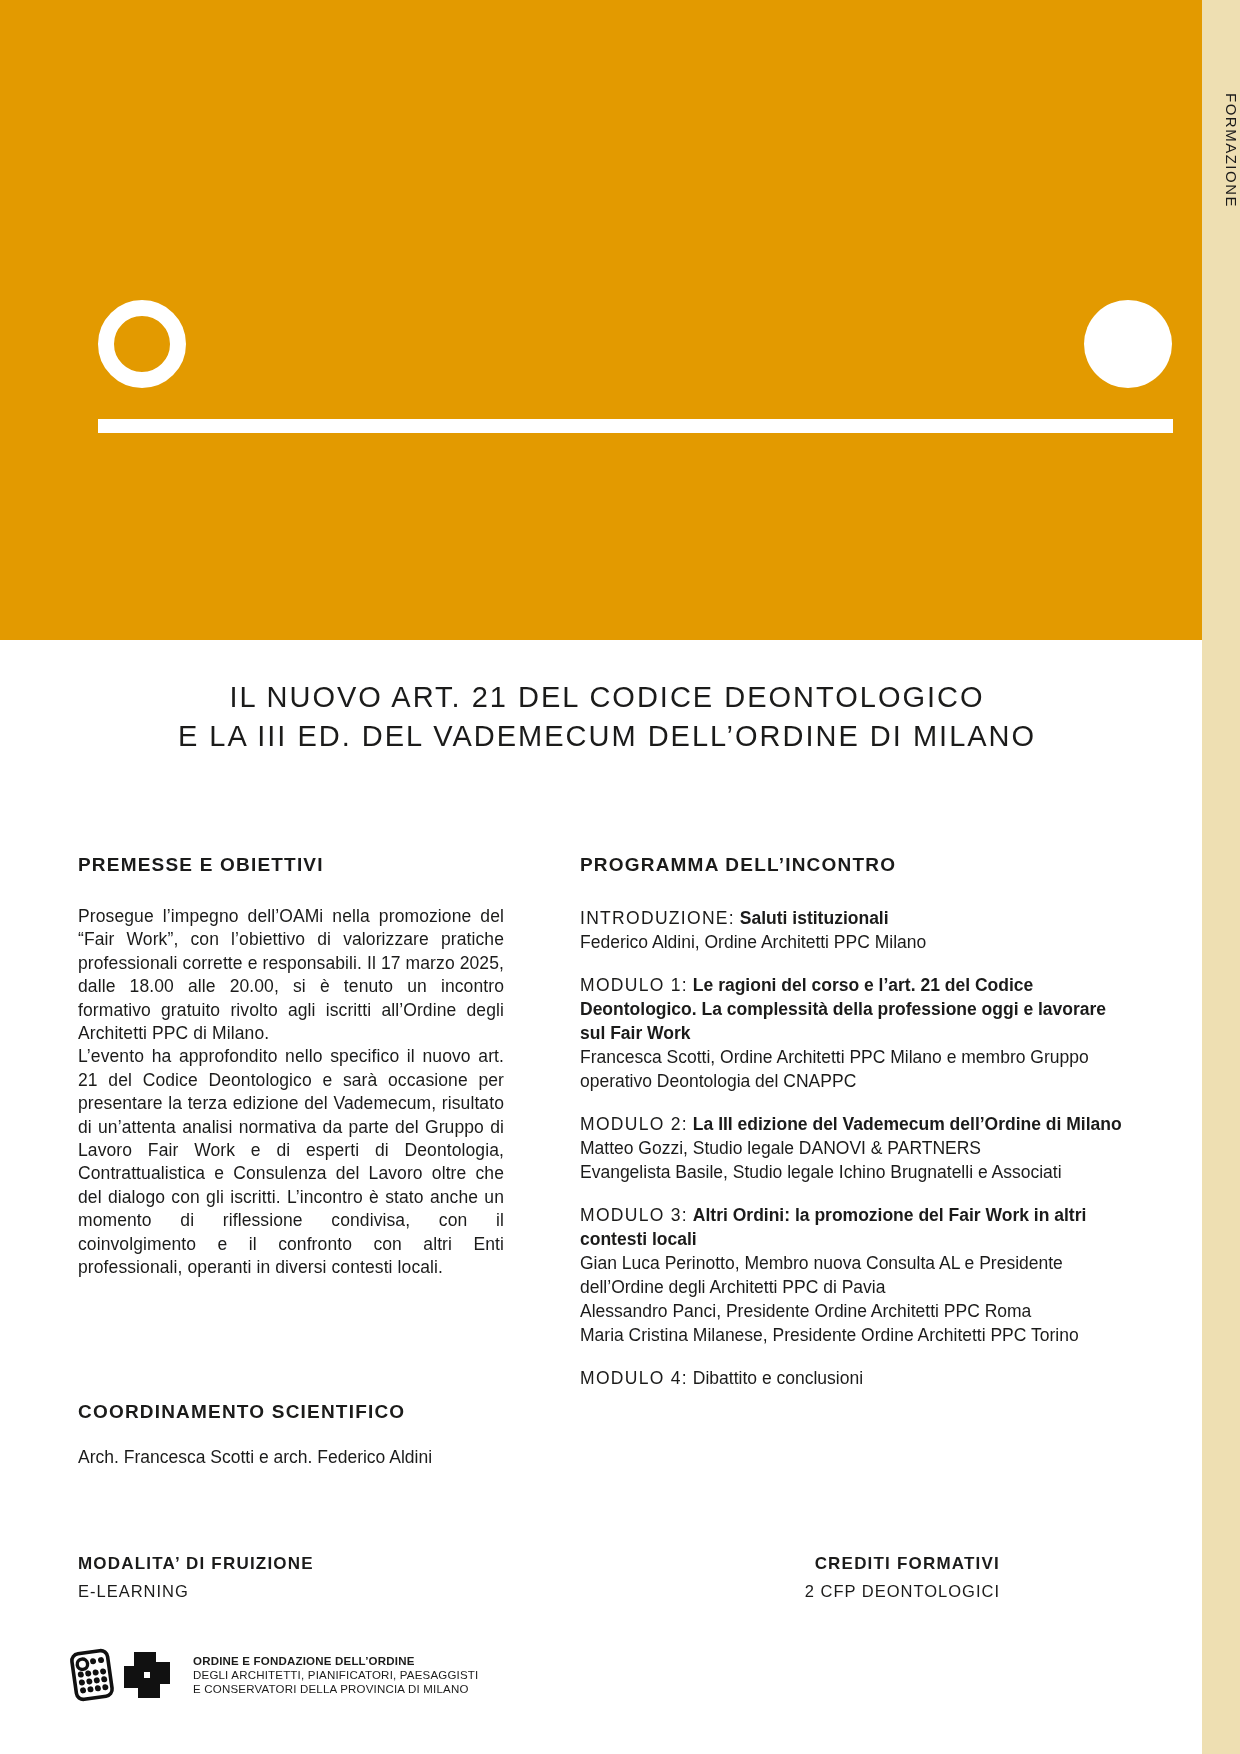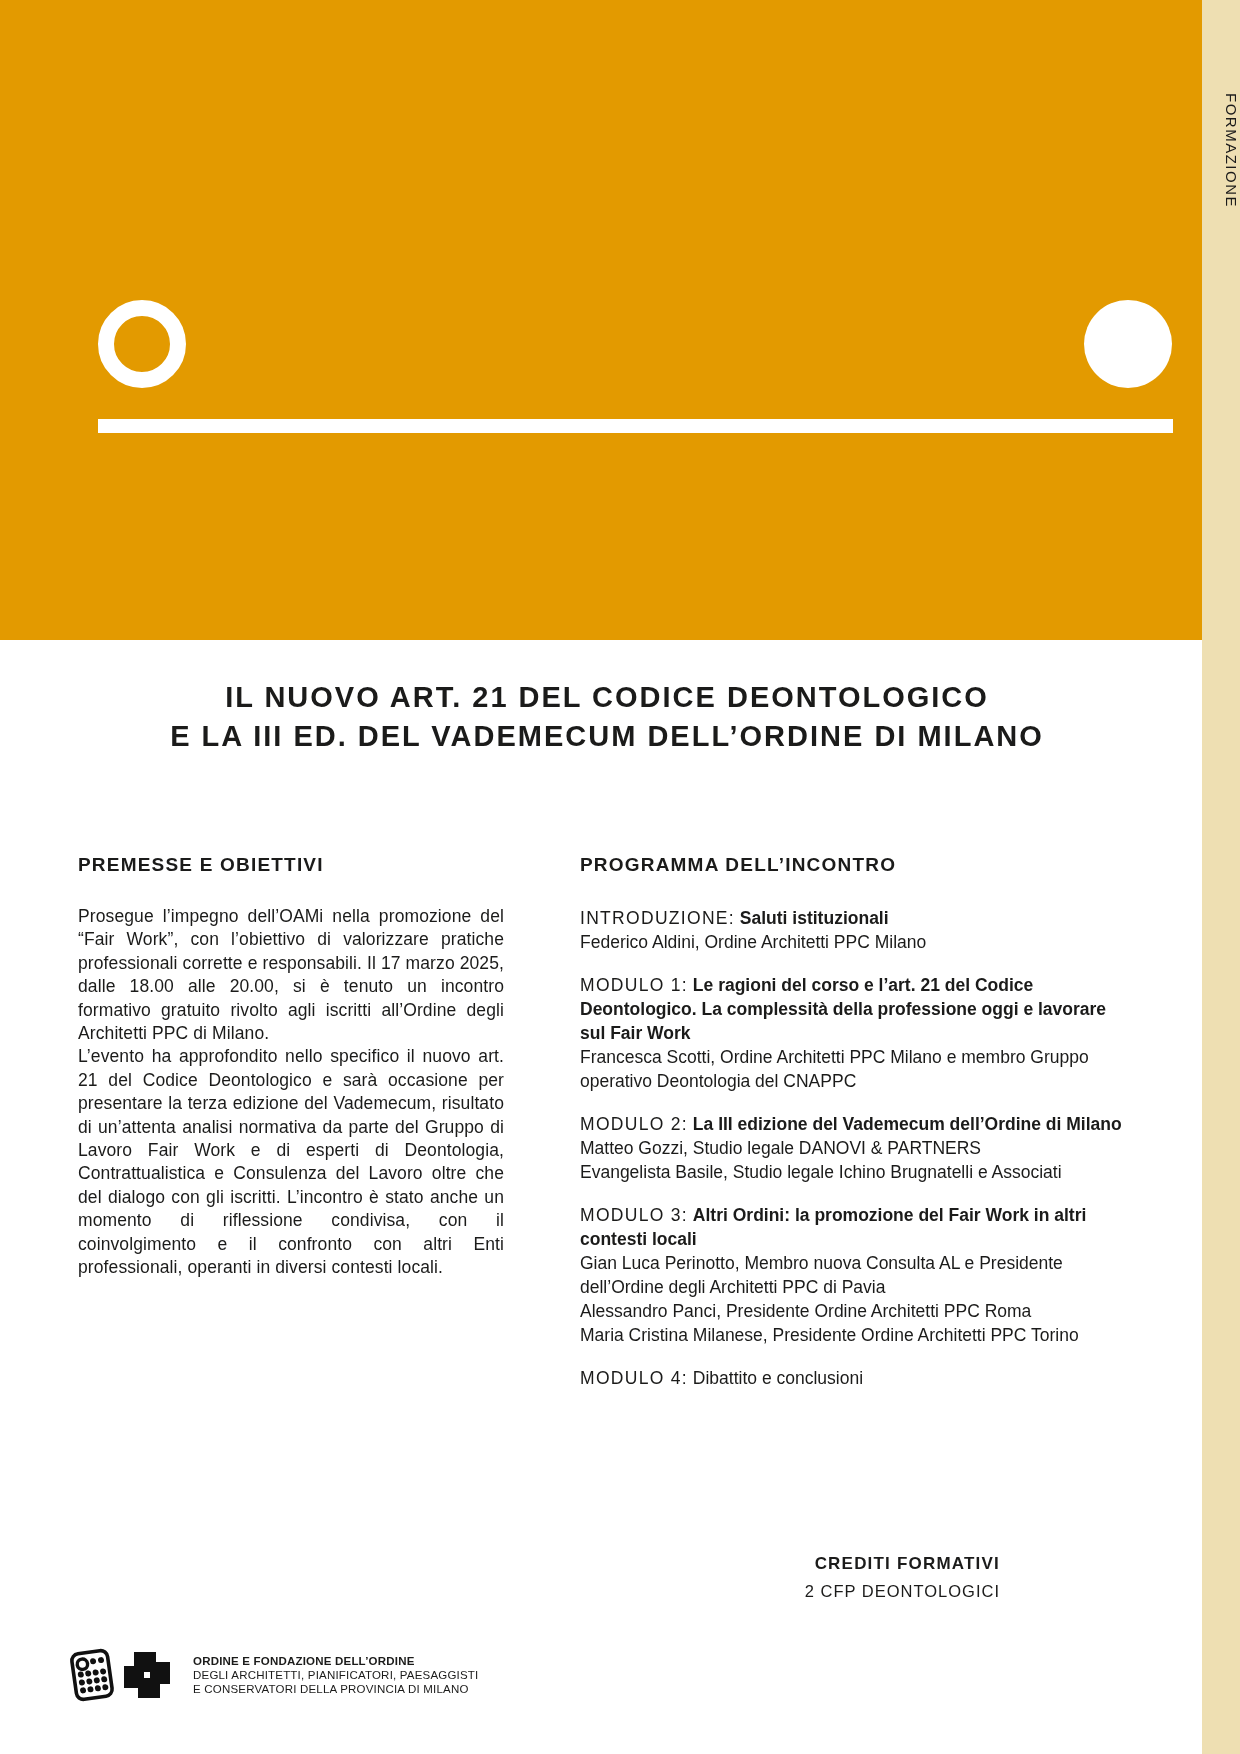--- a/index.html
+++ b/index.html
@@ -69,21 +69,21 @@
     text-align: center;
   }
   .title-line1 {
     font-size: 34px;
     font-weight: 700;
     letter-spacing: 4px;
     line-height: 42px;
   }
   .title-line2, .title-line3 {
     font-size: 29px;
-    font-weight: 700;
+    font-weight: 400;
     letter-spacing: 2px;
     line-height: 39px;
     padding-left: 12px;
   }
 
   
   .col-heading {
     font-size: 19px;
     font-weight: 700;
     letter-spacing: 1.2px;
@@ -221,21 +221,29 @@
       <div class="speaker-line">Alessandro Panci, Presidente Ordine Architetti PPC Roma</div>
       <div class="speaker-line">Maria Cristina Milanese, Presidente Ordine Architetti PPC Torino</div>
     </div>
 
     <div class="program-block">
       <span class="block-label">MODULO 4:</span>
       <span class="block-title regular">Dibattito e conclusioni</span>
     </div>
   </div>
 
-
+  <div class="coordinamento">
+    <div class="col-heading">COORDINAMENTO SCIENTIFICO</div>
+    <div class="names">Arch. Francesca Scotti  e arch. Federico Aldini</div>
+  </div>
+
+  <div class="fruizione">
+    <div class="info-heading">MODALITA’ DI FRUIZIONE</div>
+    <div class="info-value">E-LEARNING</div>
+  </div>
 
   <div class="crediti">
     <div class="info-heading">CREDITI FORMATIVI</div>
     <div class="info-value">2 CFP DEONTOLOGICI</div>
   </div>
 
   <svg class="logo-fondazione" viewBox="0 0 48 54" xmlns="http://www.w3.org/2000/svg">
     <g transform="rotate(-8 24 27)">
       <rect x="6" y="4" width="36" height="46" rx="7" fill="none" stroke="#111111" stroke-width="3.6"></rect>
       <circle cx="16" cy="15" r="5.2" fill="none" stroke="#111111" stroke-width="3.4"></circle>

